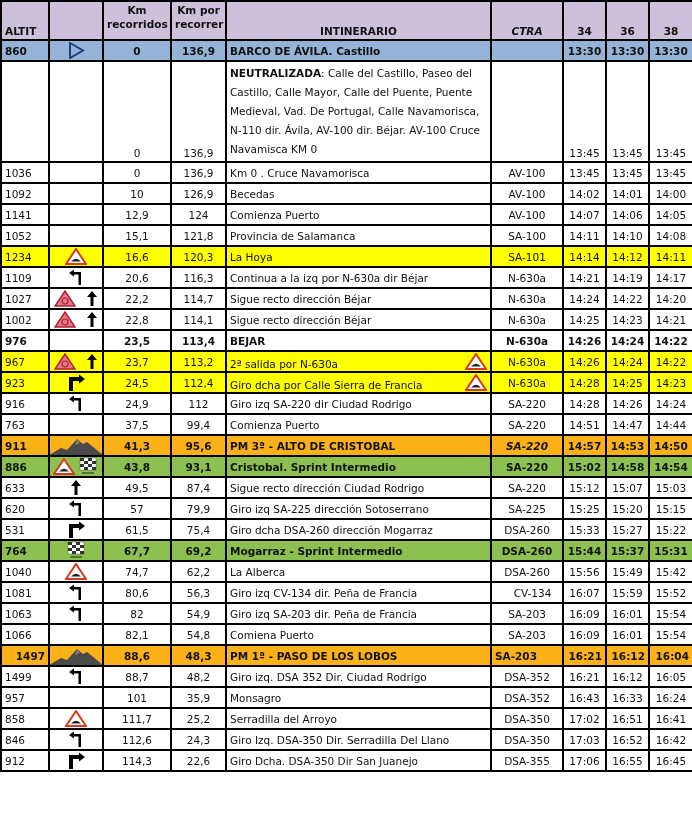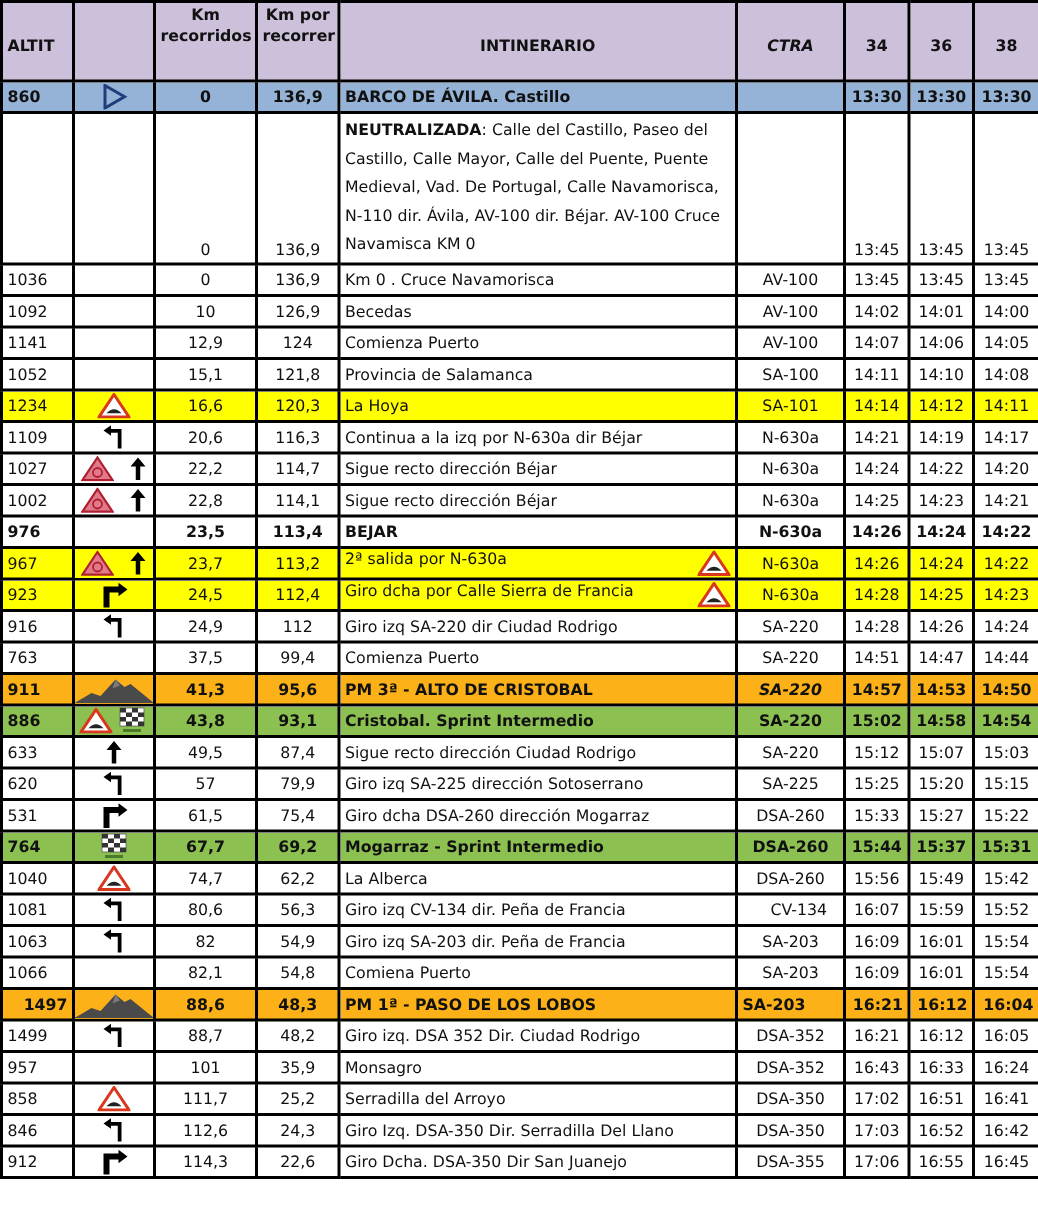--- a/index.html
+++ b/index.html
@@ -1,33 +1,33 @@
 <!DOCTYPE html>
 <html><head>
 <meta charset="utf-8">
 <style>
   html, body { margin:0; padding:0; background:#ffffff; }
   body { width:692px; height:820px; overflow:hidden; font-family:"DejaVu Sans", sans-serif; }
   table { border-collapse:collapse; table-layout:fixed; width:692px; font-size:10.5px; color:#111; }
   td, th { border:2px solid #000; padding:0 3px; height:17px; overflow:hidden; white-space:nowrap; }
-  th { background:#ccc0da; font-weight:bold; font-size:10.5px; height:34px; vertical-align:bottom; padding-bottom:16px; }
+  th { background:#ccc0da; font-weight:bold; font-size:10.5px; height:34px; vertical-align:bottom; padding-bottom:2px; }
   th.wrap { white-space:normal; line-height:14px; vertical-align:top; padding-top:1px; }
   td.c { text-align:center; }
   td.r { text-align:right; }
   td.l { text-align:left; }
   tr.bold td { font-weight:bold; }
   tr.start td { background:#95b3d7; font-weight:bold; }
   tr.orange td { background:#fbb117; font-weight:bold; }
   tr.yellow td { background:#ffff00; }
   tr.green td { background:#8cc152; font-weight:bold; }
   tr.neutral td { height:88px; vertical-align:bottom; padding-bottom:2px; }
   td.neutext { white-space:normal; line-height:19px; vertical-align:top; padding-top:2px; }
   td.iconcell { padding:0; text-align:center; position:relative; }
   .ic { display:inline-block; vertical-align:middle; }
-  .itin-wrap { display:flex; justify-content:space-between; align-items:flex-start; }
+  .itin-wrap { display:flex; justify-content:space-between; align-items:flex-end; }
   svg { display:block; }
   .flexicons { display:flex; justify-content:center; align-items:center; gap:6px; height:19px; }
 </style>
 </head>
 <body>
 
 <table>
   <colgroup>
     <col style="width:48px">
       <col style="width:54px">

